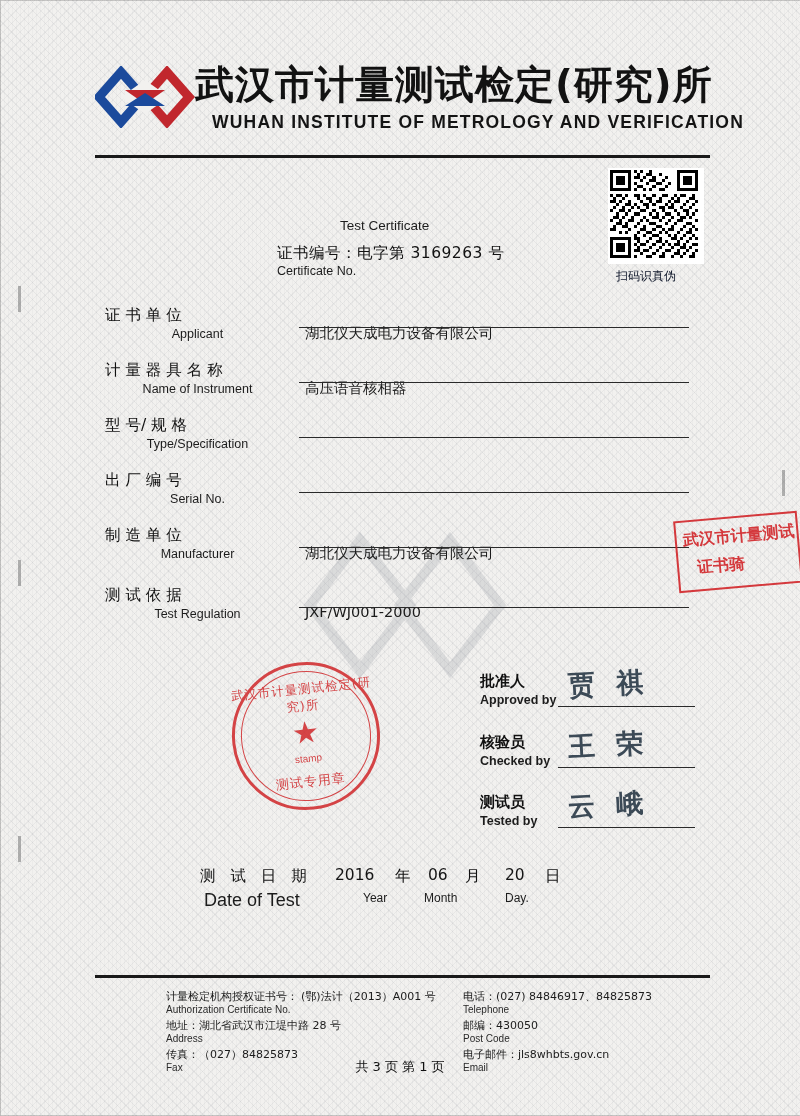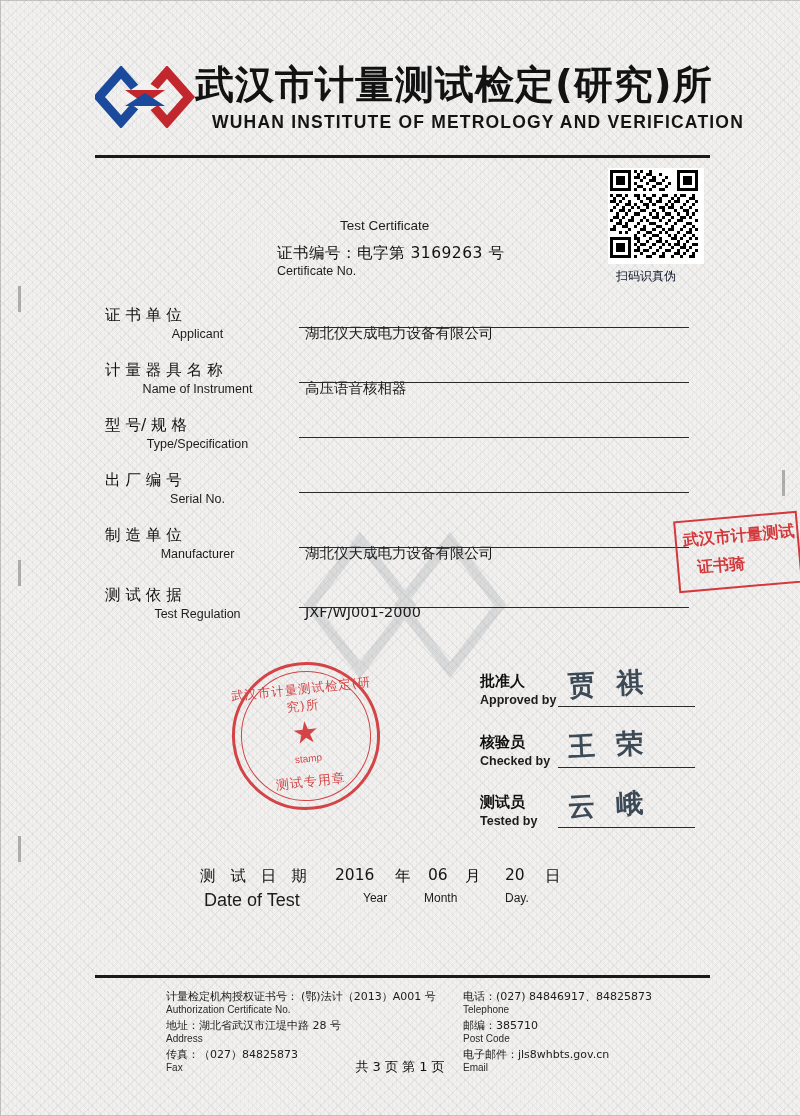--- a/index.html
+++ b/index.html
@@ -767,21 +767,21 @@
         <div class="f-en">Fax</div>
       </div>
     </div>
 
     <div class="footer-right">
       <div class="f-row">
         <span class="f-cn">电话：(027) 84846917、84825873</span>
         <div class="f-en">Telephone</div>
       </div>
       <div class="f-row">
-        <span class="f-cn">邮编：385710</span>
+        <span class="f-cn">邮编：430050</span>
         <div class="f-en">Post Code</div>
       </div>
       <div class="f-row">
         <span class="f-cn">电子邮件：jls8whbts.gov.cn</span>
         <div class="f-en">Email</div>
       </div>
     </div>
 
     <div class="page-no">共 3 页 第 1 页</div>
   </div>

